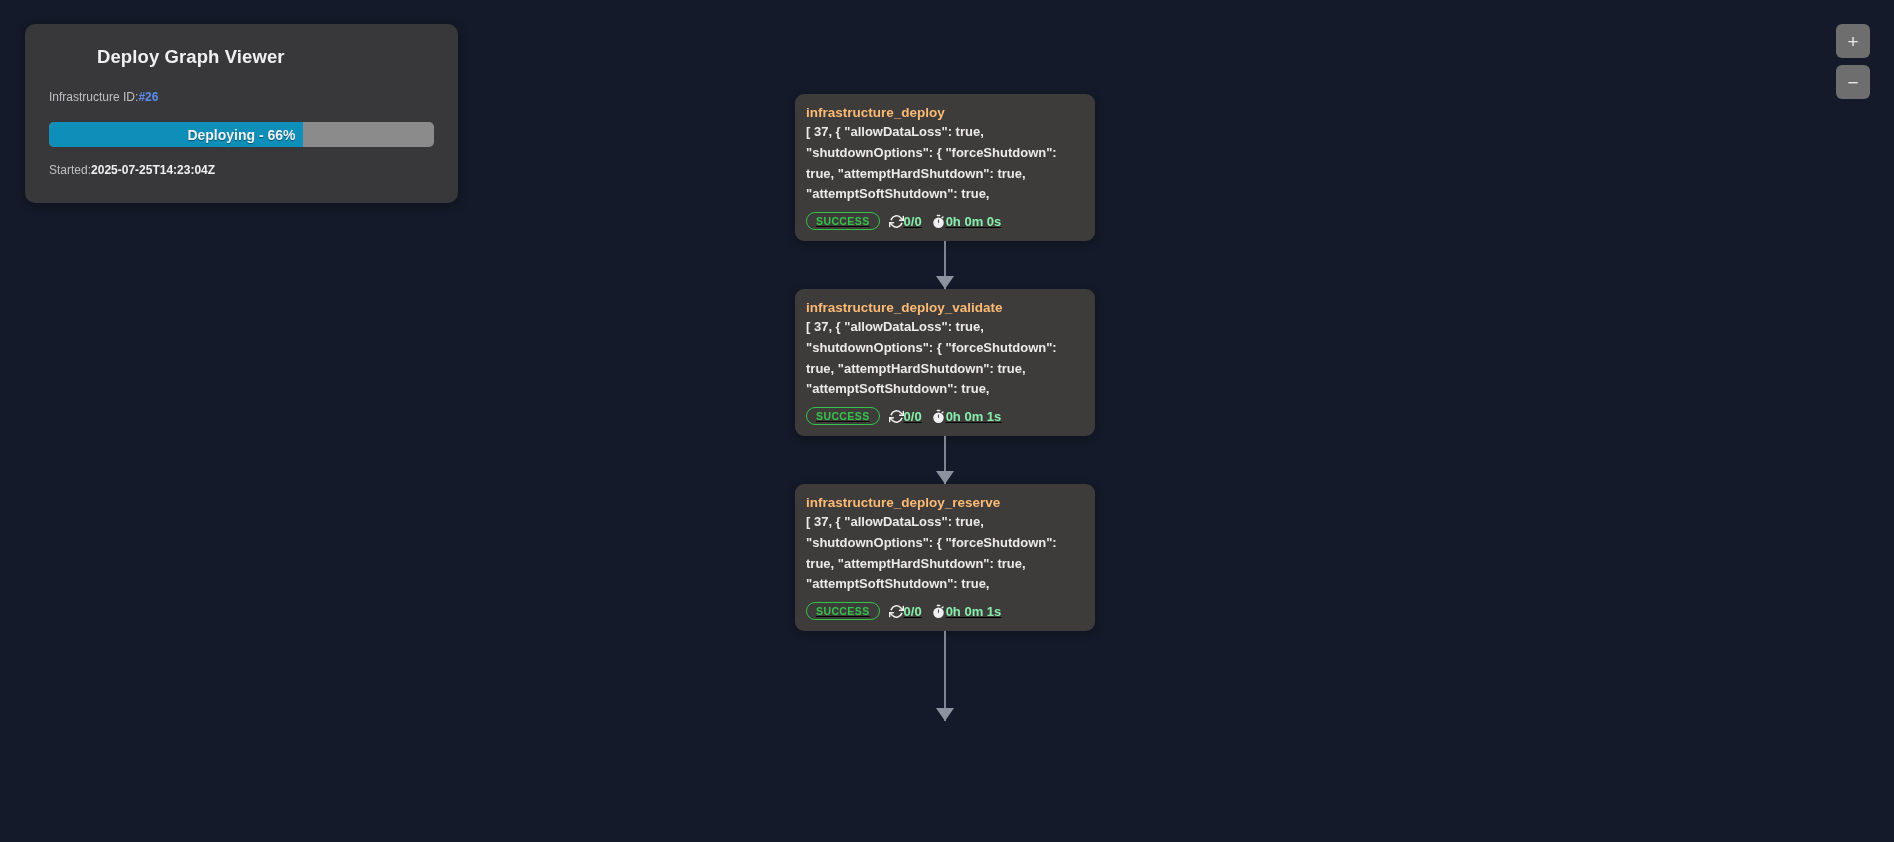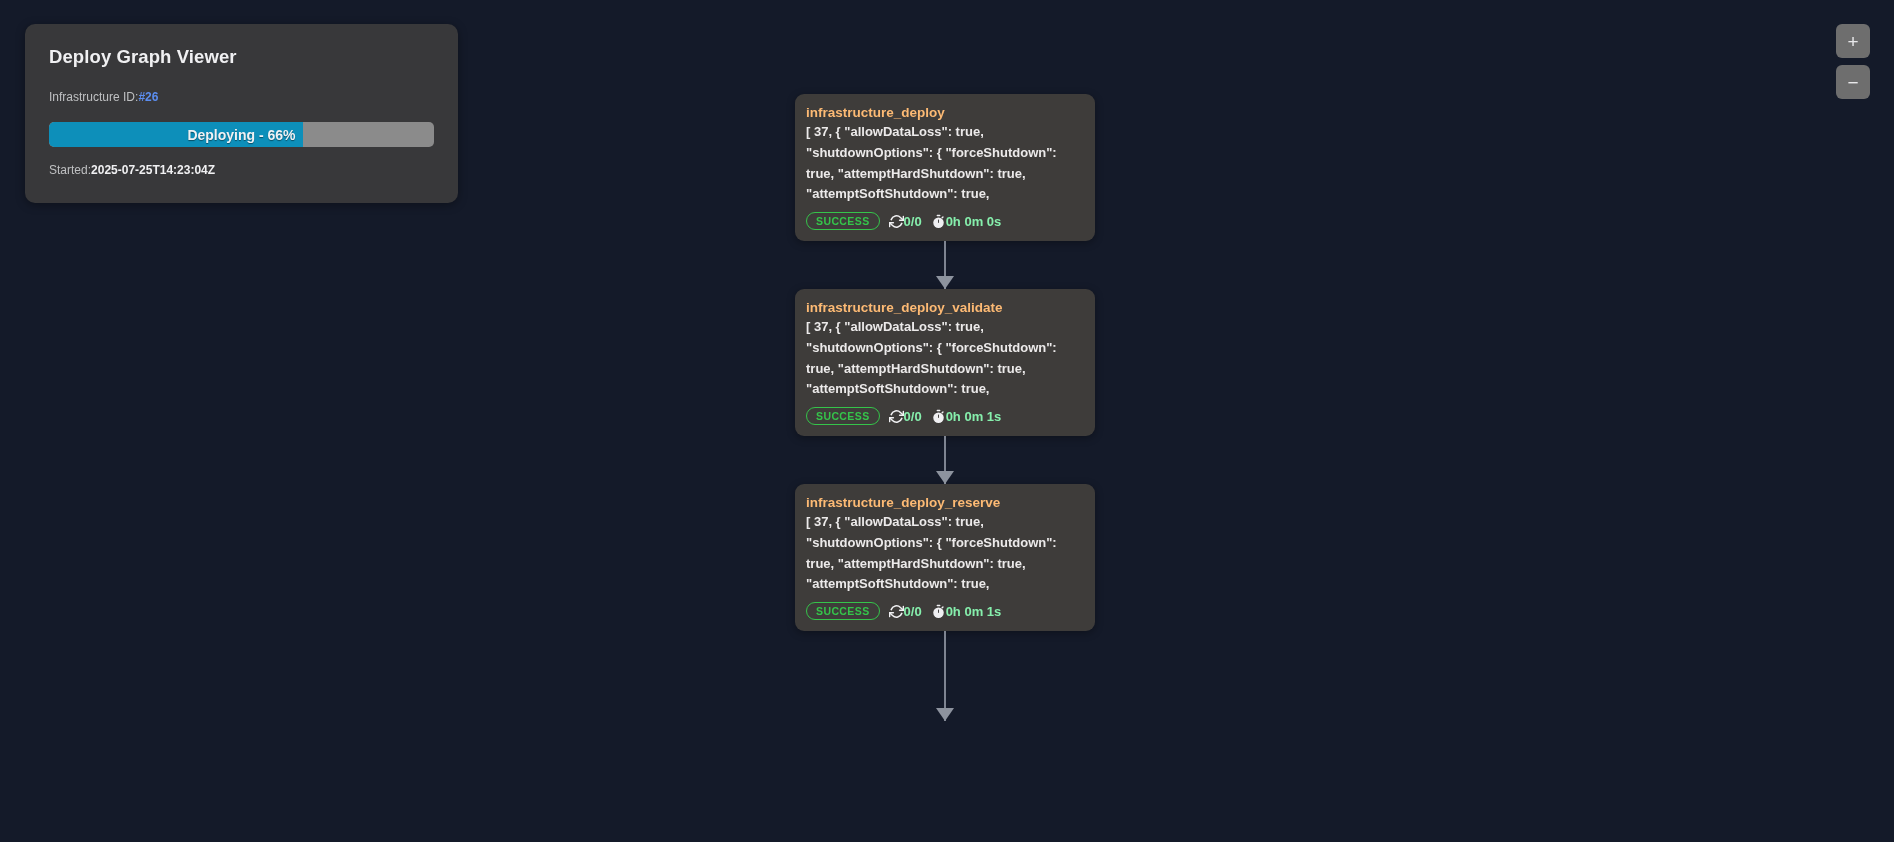--- a/index.html
+++ b/index.html
@@ -35,20 +35,21 @@
     box-shadow: 0 2px 10px rgba(0,0,0,.35);
     z-index: 20;
   }
 
   #panel-title {
     font-size: 18.5px;
     font-weight: bold;
     color: #f0f0f2;
     letter-spacing: .1px;
     margin-bottom: 22px;
+    margin-left: 48px;
   }
 
   .panel-row {
     display: flex;
     align-items: flex-end;
     font-size: 12px;
   }
 
   .panel-label { color: #bfc0c2; }
   .panel-value-link {
@@ -155,20 +156,21 @@
     overflow: hidden;
     word-break: break-word;
     margin-bottom: 5px;
   }
 
   .node-footer {
     display: flex;
     align-items: center;
     gap: 9px;
     height: 20px;
+    text-decoration: underline;
   }
 
   .status-pill {
     display: inline-flex;
     align-items: center;
     justify-content: center;
     height: 18px;
     padding: 0 9px;
     border: 1.4px solid #35c44a;
     border-radius: 10px;

